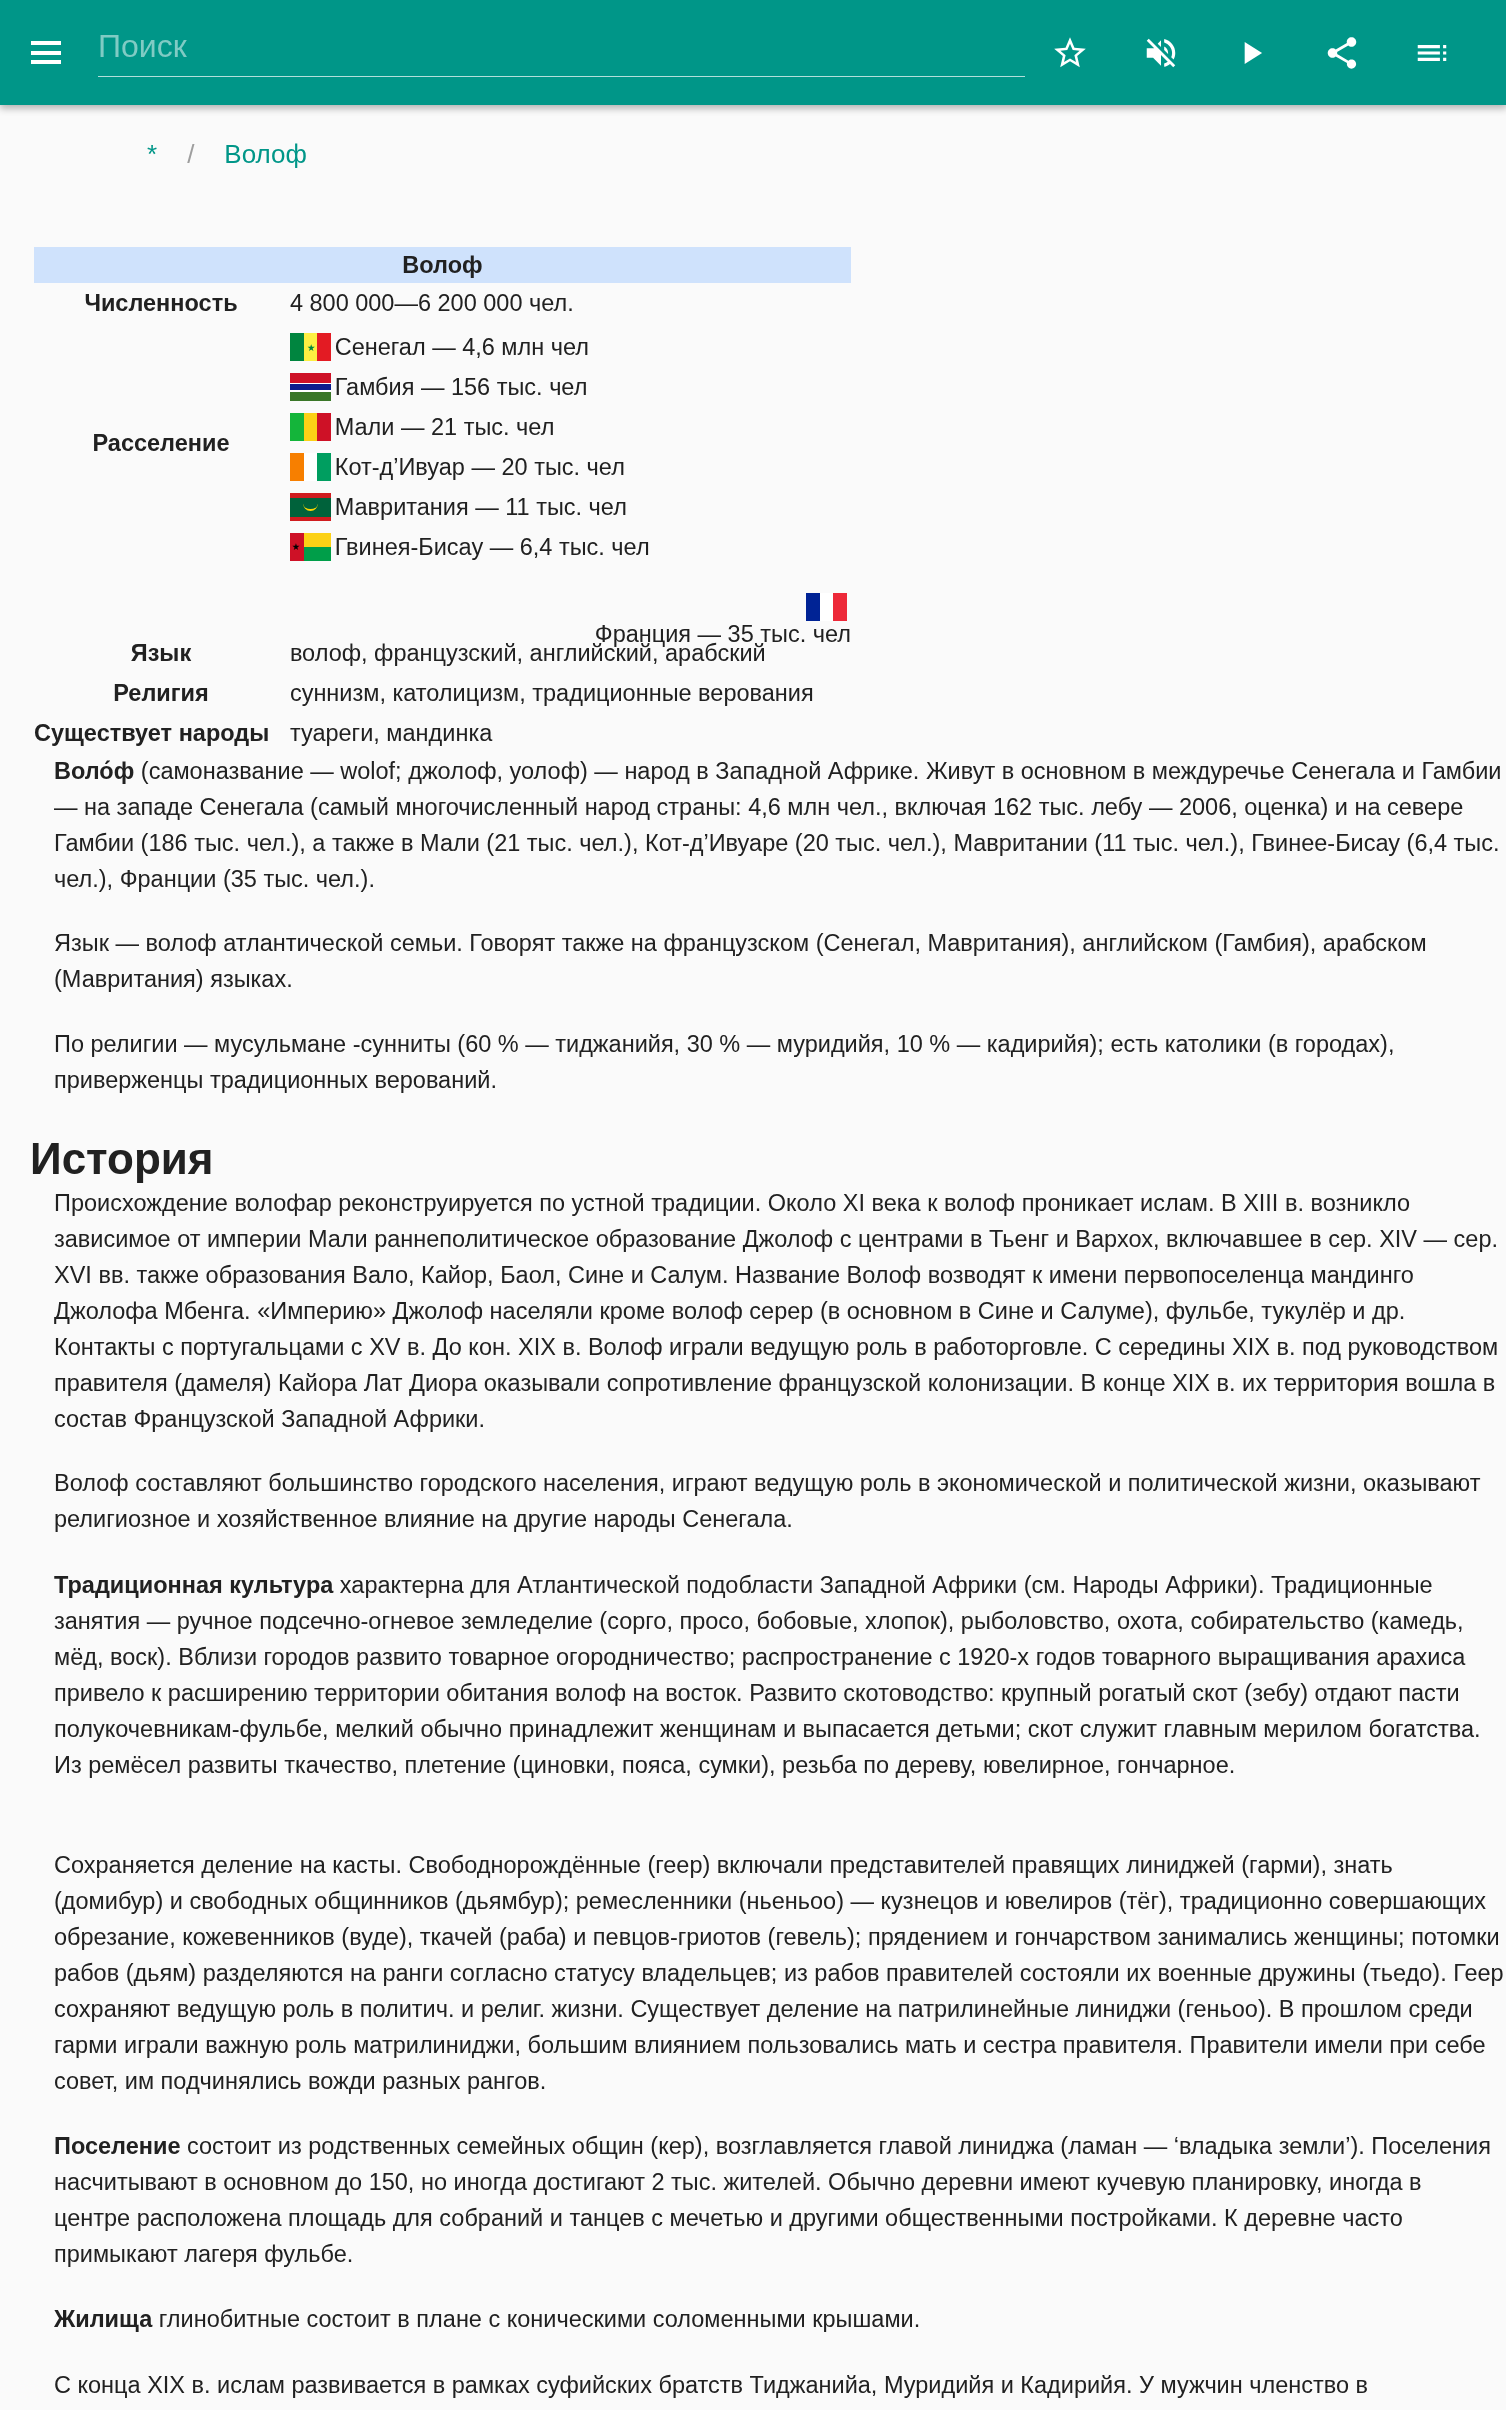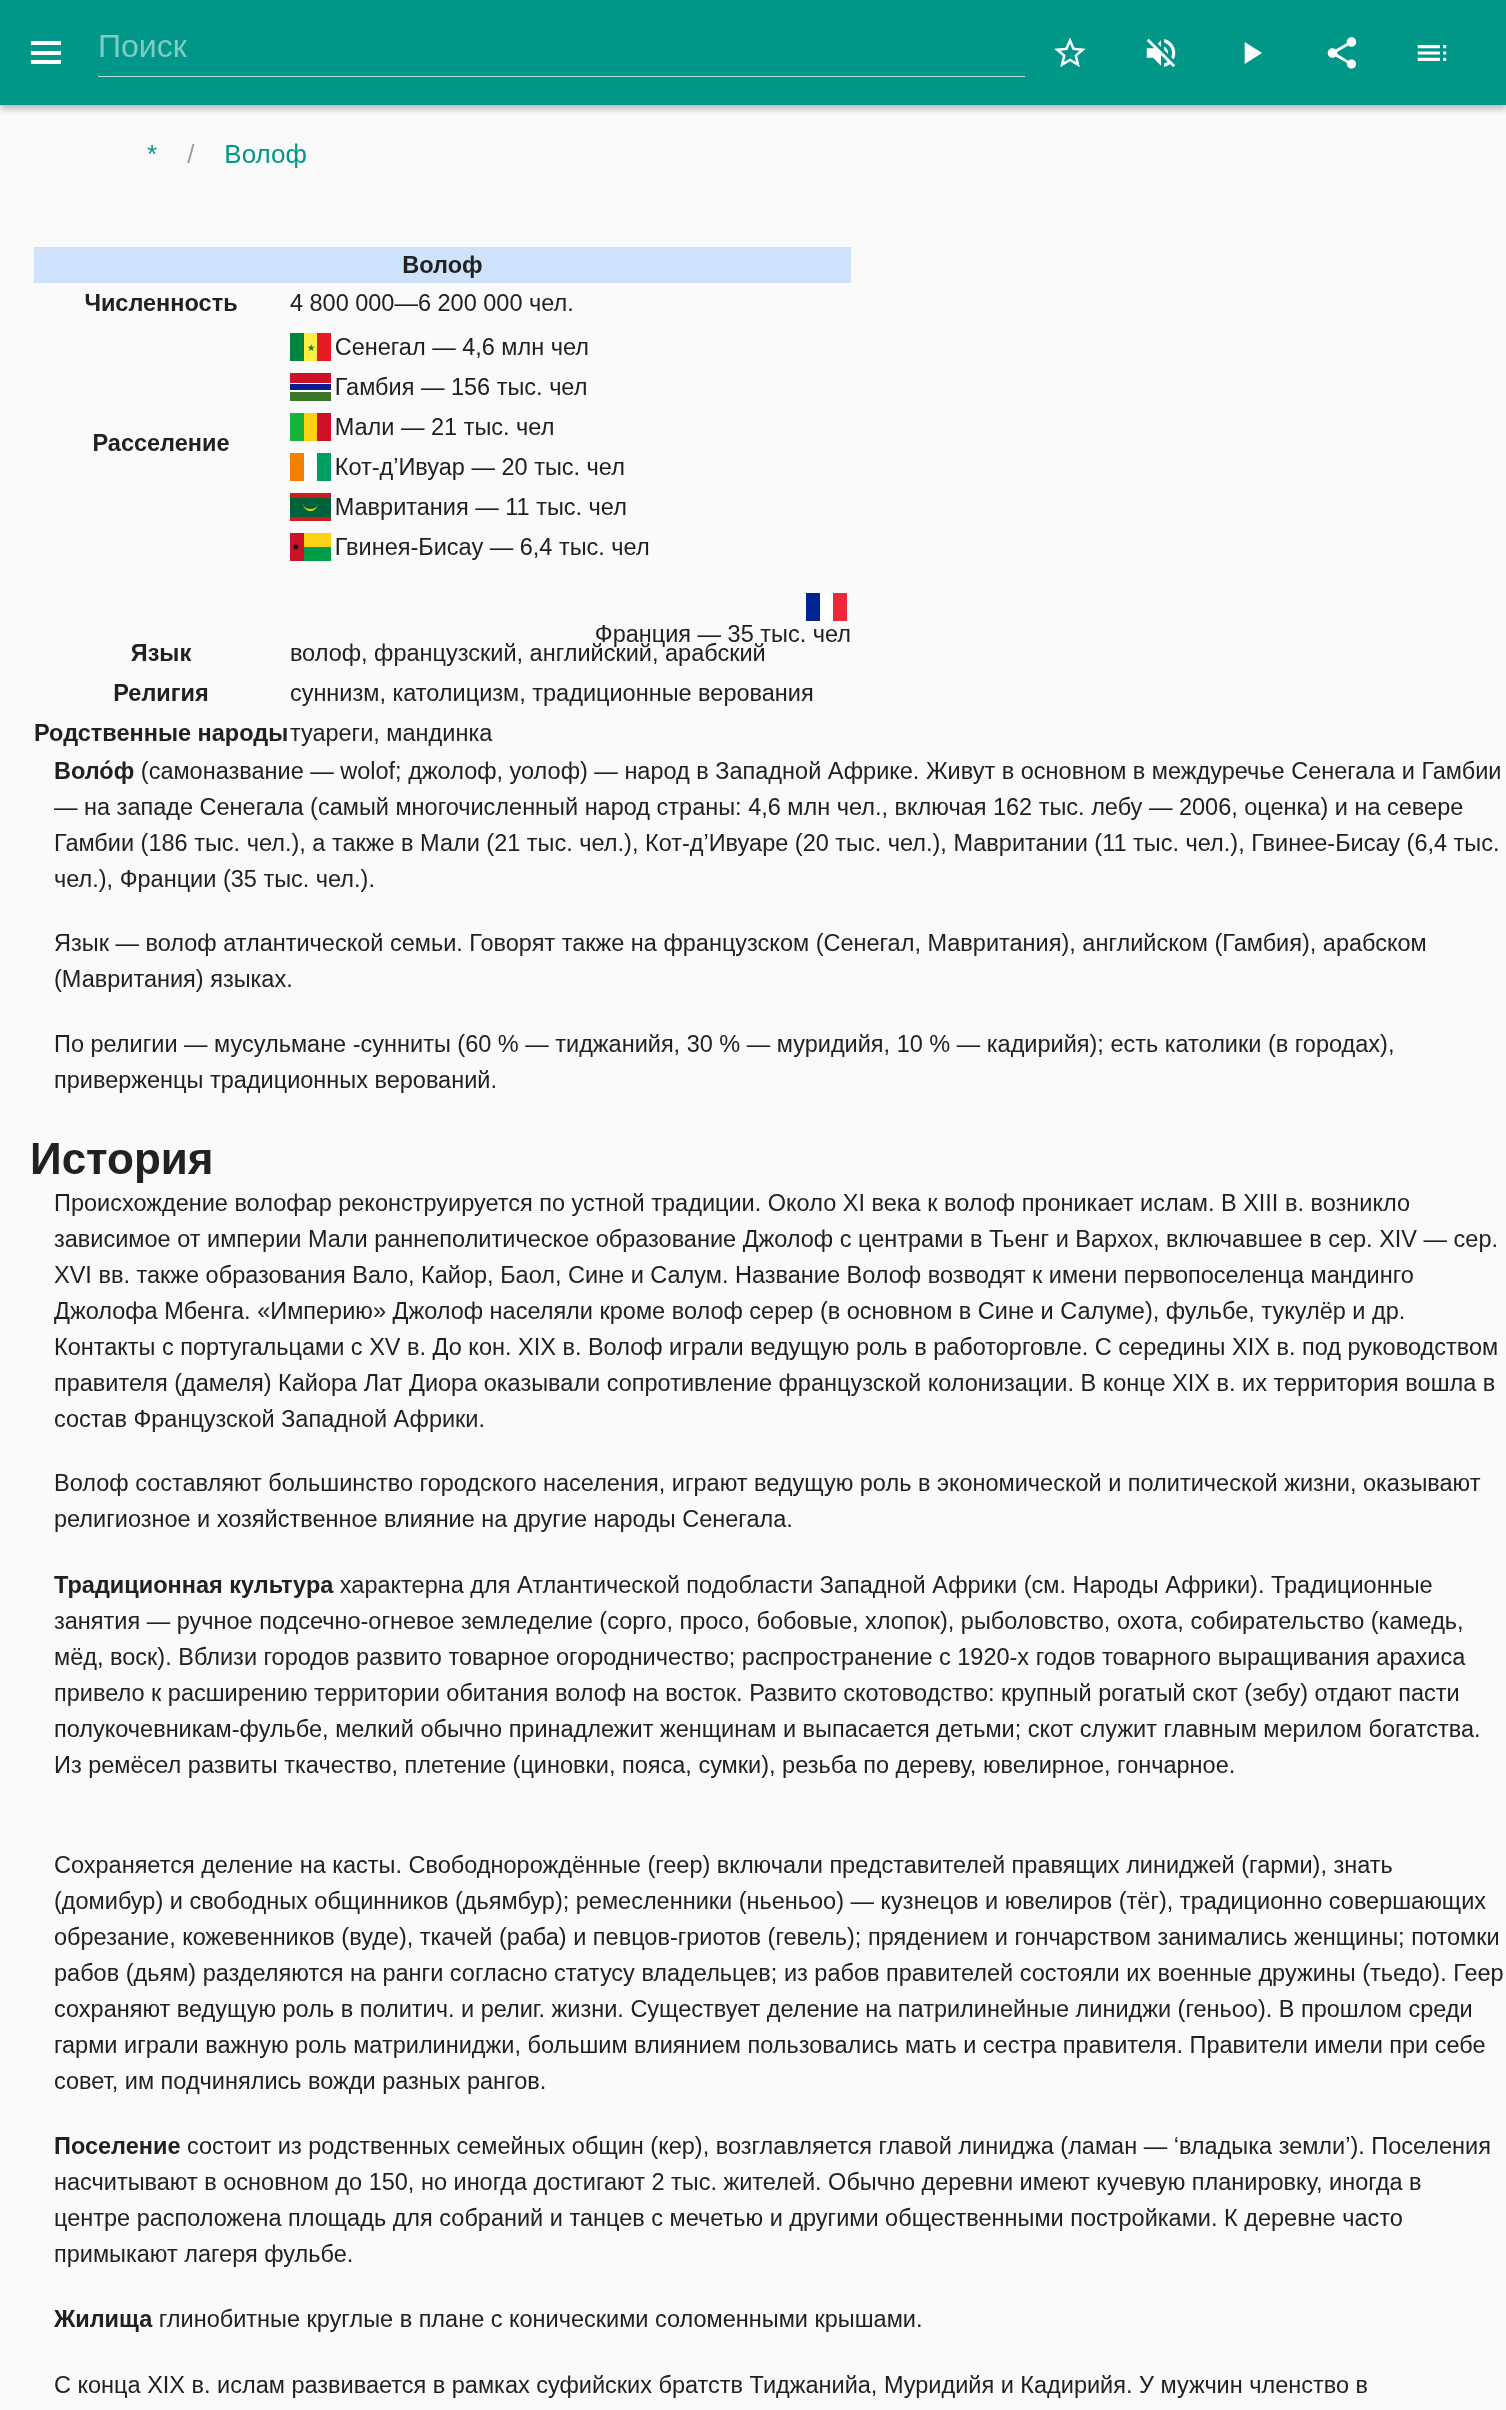--- a/index.html
+++ b/index.html
@@ -168,21 +168,21 @@
 
   <div class="ib-row simple">
     <div class="ib-label">Язык</div>
     <div class="ib-value">волоф, французский, английский, арабский</div>
   </div>
   <div class="ib-row simple">
     <div class="ib-label">Религия</div>
     <div class="ib-value">суннизм, католицизм, традиционные верования</div>
   </div>
   <div class="ib-row simple last">
-    <div class="ib-label">Родственные народы</div>
+    <div class="ib-label">Существует народы</div>
     <div class="ib-value">туареги, мандинка</div>
   </div>
 </div>
 
 <div class="content" style="top:753px">
   <p><b>Воло́ф</b><span> (самоназвание — wolof; джолоф, уолоф) — народ в Западной Африке. Живут в основном в междуречье Сенегала и Гамбии — на западе Сенегала (самый многочисленный народ страны: 4,6 млн чел., включая 162 тыс. лебу — 2006, оценка) и на севере Гамбии (186 тыс. чел.), а также в Мали (21 тыс. чел.), Кот-д’Ивуаре (20 тыс. чел.), Мавритании (11 тыс. чел.), Гвинее-Бисау (6,4 тыс. чел.), Франции (35 тыс. чел.).</span></p>
 </div>
 
 <div class="content" style="top:925px">
   <p>Язык — волоф атлантической семьи. Говорят также на французском (Сенегал, Мавритания), английском (Гамбия), арабском (Мавритания) языках.</p>
@@ -208,19 +208,19 @@
 
 <div class="content" style="top:1847px">
   <p>Сохраняется деление на касты. Свободнорождённые (геер) включали представителей правящих линиджей (гарми), знать (домибур) и свободных общинников (дьямбур); ремесленники (ньеньоо) — кузнецов и ювелиров (тёг), традиционно совершающих обрезание, кожевенников (вуде), ткачей (раба) и певцов-гриотов (гевель); прядением и гончарством занимались женщины; потомки рабов (дьям) разделяются на ранги согласно статусу владельцев; из рабов правителей состояли их военные дружины (тьедо). Геер сохраняют ведущую роль в политич. и религ. жизни. Существует деление на патрилинейные линиджи (геньоо). В прошлом среди гарми играли важную роль матрилиниджи, большим влиянием пользовались мать и сестра правителя. Правители имели при себе совет, им подчинялись вожди разных рангов.</p>
 </div>
 
 <div class="content" style="top:2128px">
   <p><b>Поселение</b><span> состоит из родственных семейных общин (кер), возглавляется главой линиджа (ламан — ‘владыка земли’). Поселения насчитывают в основном до 150, но иногда достигают 2 тыс. жителей. Обычно деревни имеют кучевую планировку, иногда в центре расположена площадь для собраний и танцев с мечетью и другими общественными постройками. К деревне часто примыкают лагеря фульбе.</span></p>
 </div>
 
 <div class="content" style="top:2301px">
-  <p><b>Жилища</b><span> глинобитные круглые в плане с коническими соломенными крышами.</span></p>
+  <p><b>Жилища</b><span> глинобитные состоит в плане с коническими соломенными крышами.</span></p>
 </div>
 
 <div class="content" style="top:2367px">
   <p>С конца XIX в. ислам развивается в рамках суфийских братств Тиджанийа, Муридийя и Кадирийя. У мужчин членство в</p>
 </div>
 
 
 </body></html>

